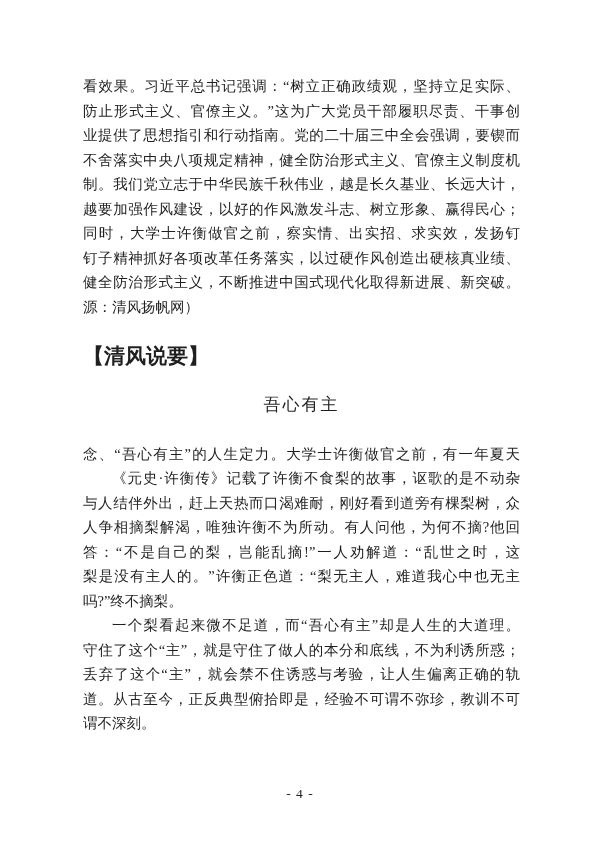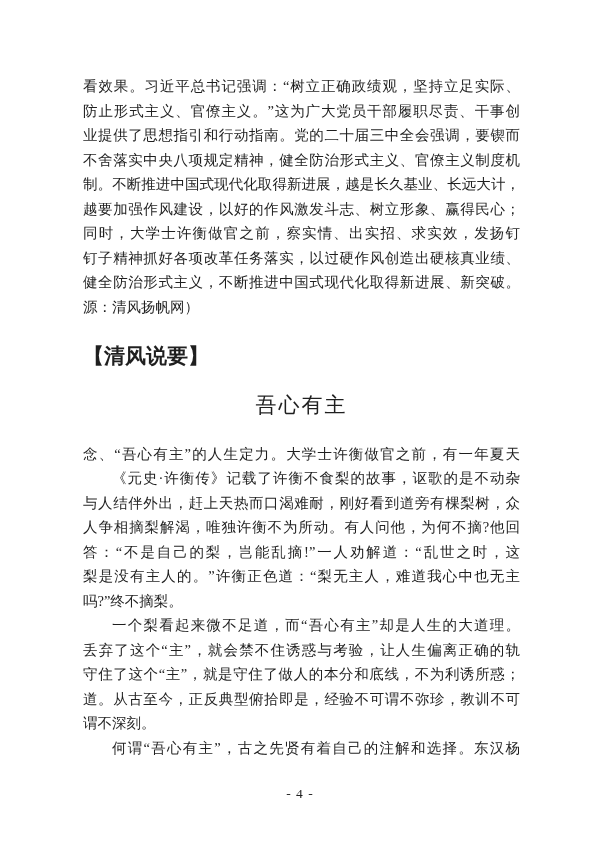--- a/index.html
+++ b/index.html
@@ -42,21 +42,21 @@
   .spacer {
     height: 24.5px;
   }
   .heading {
     font-size: 21px;
     font-weight: bold;
     line-height: 24.5px;
     height: 24.5px;
   }
   .title {
-    font-size: 21px;
+    font-size: 17px;
     line-height: 24.5px;
     height: 24.5px;
     text-align: center;
     letter-spacing: 2px;
   }
   .pageno {
     position: absolute;
     left: 0;
     right: 0;
     top: 786px;
@@ -69,21 +69,21 @@
 <body>
 
 <div class="page">
   <div class="content">
 
     <div>
       <div class="line">看效果。习近平总书记强调：“树立正确政绩观，坚持立足实际、</div>
       <div class="line">防止形式主义、官僚主义。”这为广大党员干部履职尽责、干事创</div>
       <div class="line">业提供了思想指引和行动指南。党的二十届三中全会强调，要锲而</div>
       <div class="line">不舍落实中央八项规定精神，健全防治形式主义、官僚主义制度机</div>
-      <div class="line">制。不断推进中国式现代化取得新进展，越是长久基业、长远大计，</div>
+      <div class="line">制。我们党立志于中华民族千秋伟业，越是长久基业、长远大计，</div>
       <div class="line">越要加强作风建设，以好的作风激发斗志、树立形象、赢得民心；</div>
       <div class="line">同时，大学士许衡做官之前，察实情、出实招、求实效，发扬钉</div>
       <div class="line">钉子精神抓好各项改革任务落实，以过硬作风创造出硬核真业绩、</div>
       <div class="line">健全防治形式主义，不断推进中国式现代化取得新进展、新突破。（来</div>
       <div class="line last">源：清风扬帆网）</div>
     </div>
 
     <div class="spacer"></div>
 
     <div class="heading">【清风说要】</div>
@@ -99,26 +99,23 @@
       <div class="line indent">《元史·许衡传》记载了许衡不食梨的故事，讴歌的是不动杂</div>
       <div class="line">与人结伴外出，赶上天热而口渴难耐，刚好看到道旁有棵梨树，众</div>
       <div class="line">人争相摘梨解渴，唯独许衡不为所动。有人问他，为何不摘?他回</div>
       <div class="line">答：“不是自己的梨，岂能乱摘!”一人劝解道：“乱世之时，这</div>
       <div class="line">梨是没有主人的。”许衡正色道：“梨无主人，难道我心中也无主</div>
       <div class="line last">吗?”终不摘梨。</div>
     </div>
 
     <div>
       <div class="line indent">一个梨看起来微不足道，而“吾心有主”却是人生的大道理。</div>
+      <div class="line">守住了这个“主”，就是守住了做人的本分和底线，不为利诱所惑；</div>
       <div class="line">丢弃了这个“主”，就会禁不住诱惑与考验，让人生偏离正确的轨</div>
-      <div class="line">守住了这个“主”，就是守住了做人的本分和底线，不为利诱所惑；</div>
       <div class="line">道。从古至今，正反典型俯拾即是，经验不可谓不弥珍，教训不可</div>
       <div class="line last">谓不深刻。</div>
     </div>
 
-    <div>
-      <div class="line indent">何谓“吾心有主”，古之先贤有着自己的注解和选择。东汉杨</div>
-    </div>
 
   </div>
 
   <div class="pageno">- 4 -</div>
 </div>
 
 </body></html>

